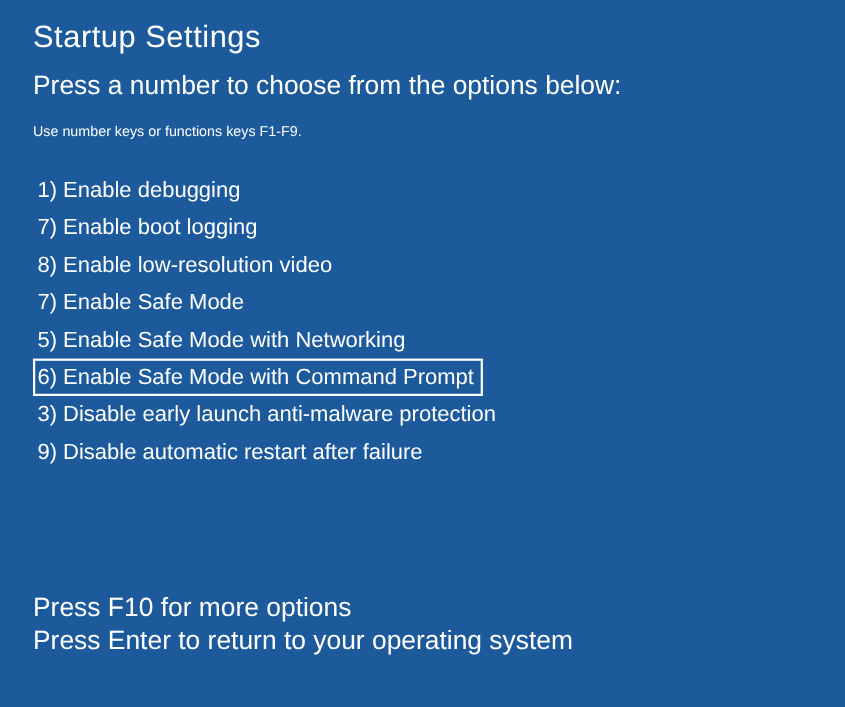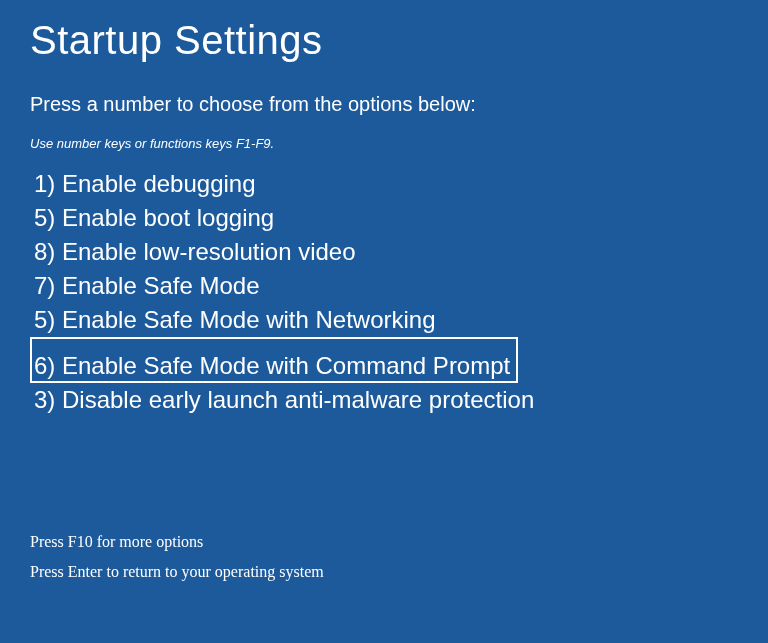--- a/index.html
+++ b/index.html
@@ -10,74 +10,73 @@
     body {
       width: 768px;
       height: 643px;
       background-color: #1c5a9c;
       color: #ffffff;
       font-family: "Segoe UI", "Segoe UI Light", Arial, sans-serif;
       padding: 18px 30px;
       overflow: hidden;
     }
     .title {
-      font-size: 40px;
+      font-size: 28px;
       font-weight: 300;
-      margin-bottom: 30px;
+      margin-bottom: 14px;
       letter-spacing: 0.5px;
     }
     .subtitle {
-      font-size: 20px;
+      font-size: 24px;
       font-weight: 300;
       margin-bottom: 20px;
     }
     .hint {
       font-size: 13px;
       font-weight: 300;
-      margin-bottom: 16px;
-      font-style: italic;
+      margin-bottom: 29px;
     }
     .options {
       margin-bottom: 110px;
     }
     .option {
-      font-size: 24px;
+      font-size: 20px;
       font-weight: 300;
       line-height: 30px;
       display: inline-block;
       padding: 0 2px;
       border: 2px solid transparent;
     }
     .option-wrap {
       line-height: 0;
     }
     .highlighted {
       border: 2px solid #ffffff;
-      padding: 12px 6px 0 2px;
+      padding: 0 6px 0 2px;
     }
     .footer-line {
-      font-size: 16px;
+      font-size: 24px;
       font-weight: 300;
       line-height: 30px;
-      font-family: Liberation Serif, serif;
     }
   </style>
 </head>
 <body>
 
 <h1 class="title">Startup Settings</h1>
 
 <p class="subtitle">Press a number to choose from the options below:</p>
 
 <p class="hint">Use number keys or functions keys F1-F9.</p>
 
 <div class="options">
   <div class="option-wrap"><span class="option">1) Enable debugging</span></div>
-  <div class="option-wrap"><span class="option">5) Enable boot logging</span></div>
+  <div class="option-wrap"><span class="option">7) Enable boot logging</span></div>
   <div class="option-wrap"><span class="option">8) Enable low-resolution video</span></div>
   <div class="option-wrap"><span class="option">7) Enable Safe Mode</span></div>
   <div class="option-wrap"><span class="option">5) Enable Safe Mode with Networking</span></div>
   <div class="option-wrap"><span class="option highlighted">6) Enable Safe Mode with Command Prompt</span></div>
   <div class="option-wrap"><span class="option">3) Disable early launch anti-malware protection</span></div>
+  <div class="option-wrap"><span class="option">9) Disable automatic restart after failure</span></div>
 </div>
 
 <p class="footer-line">Press F10 for more options</p>
 <p class="footer-line">Press Enter to return to your operating system</p>
 
 </body></html>

